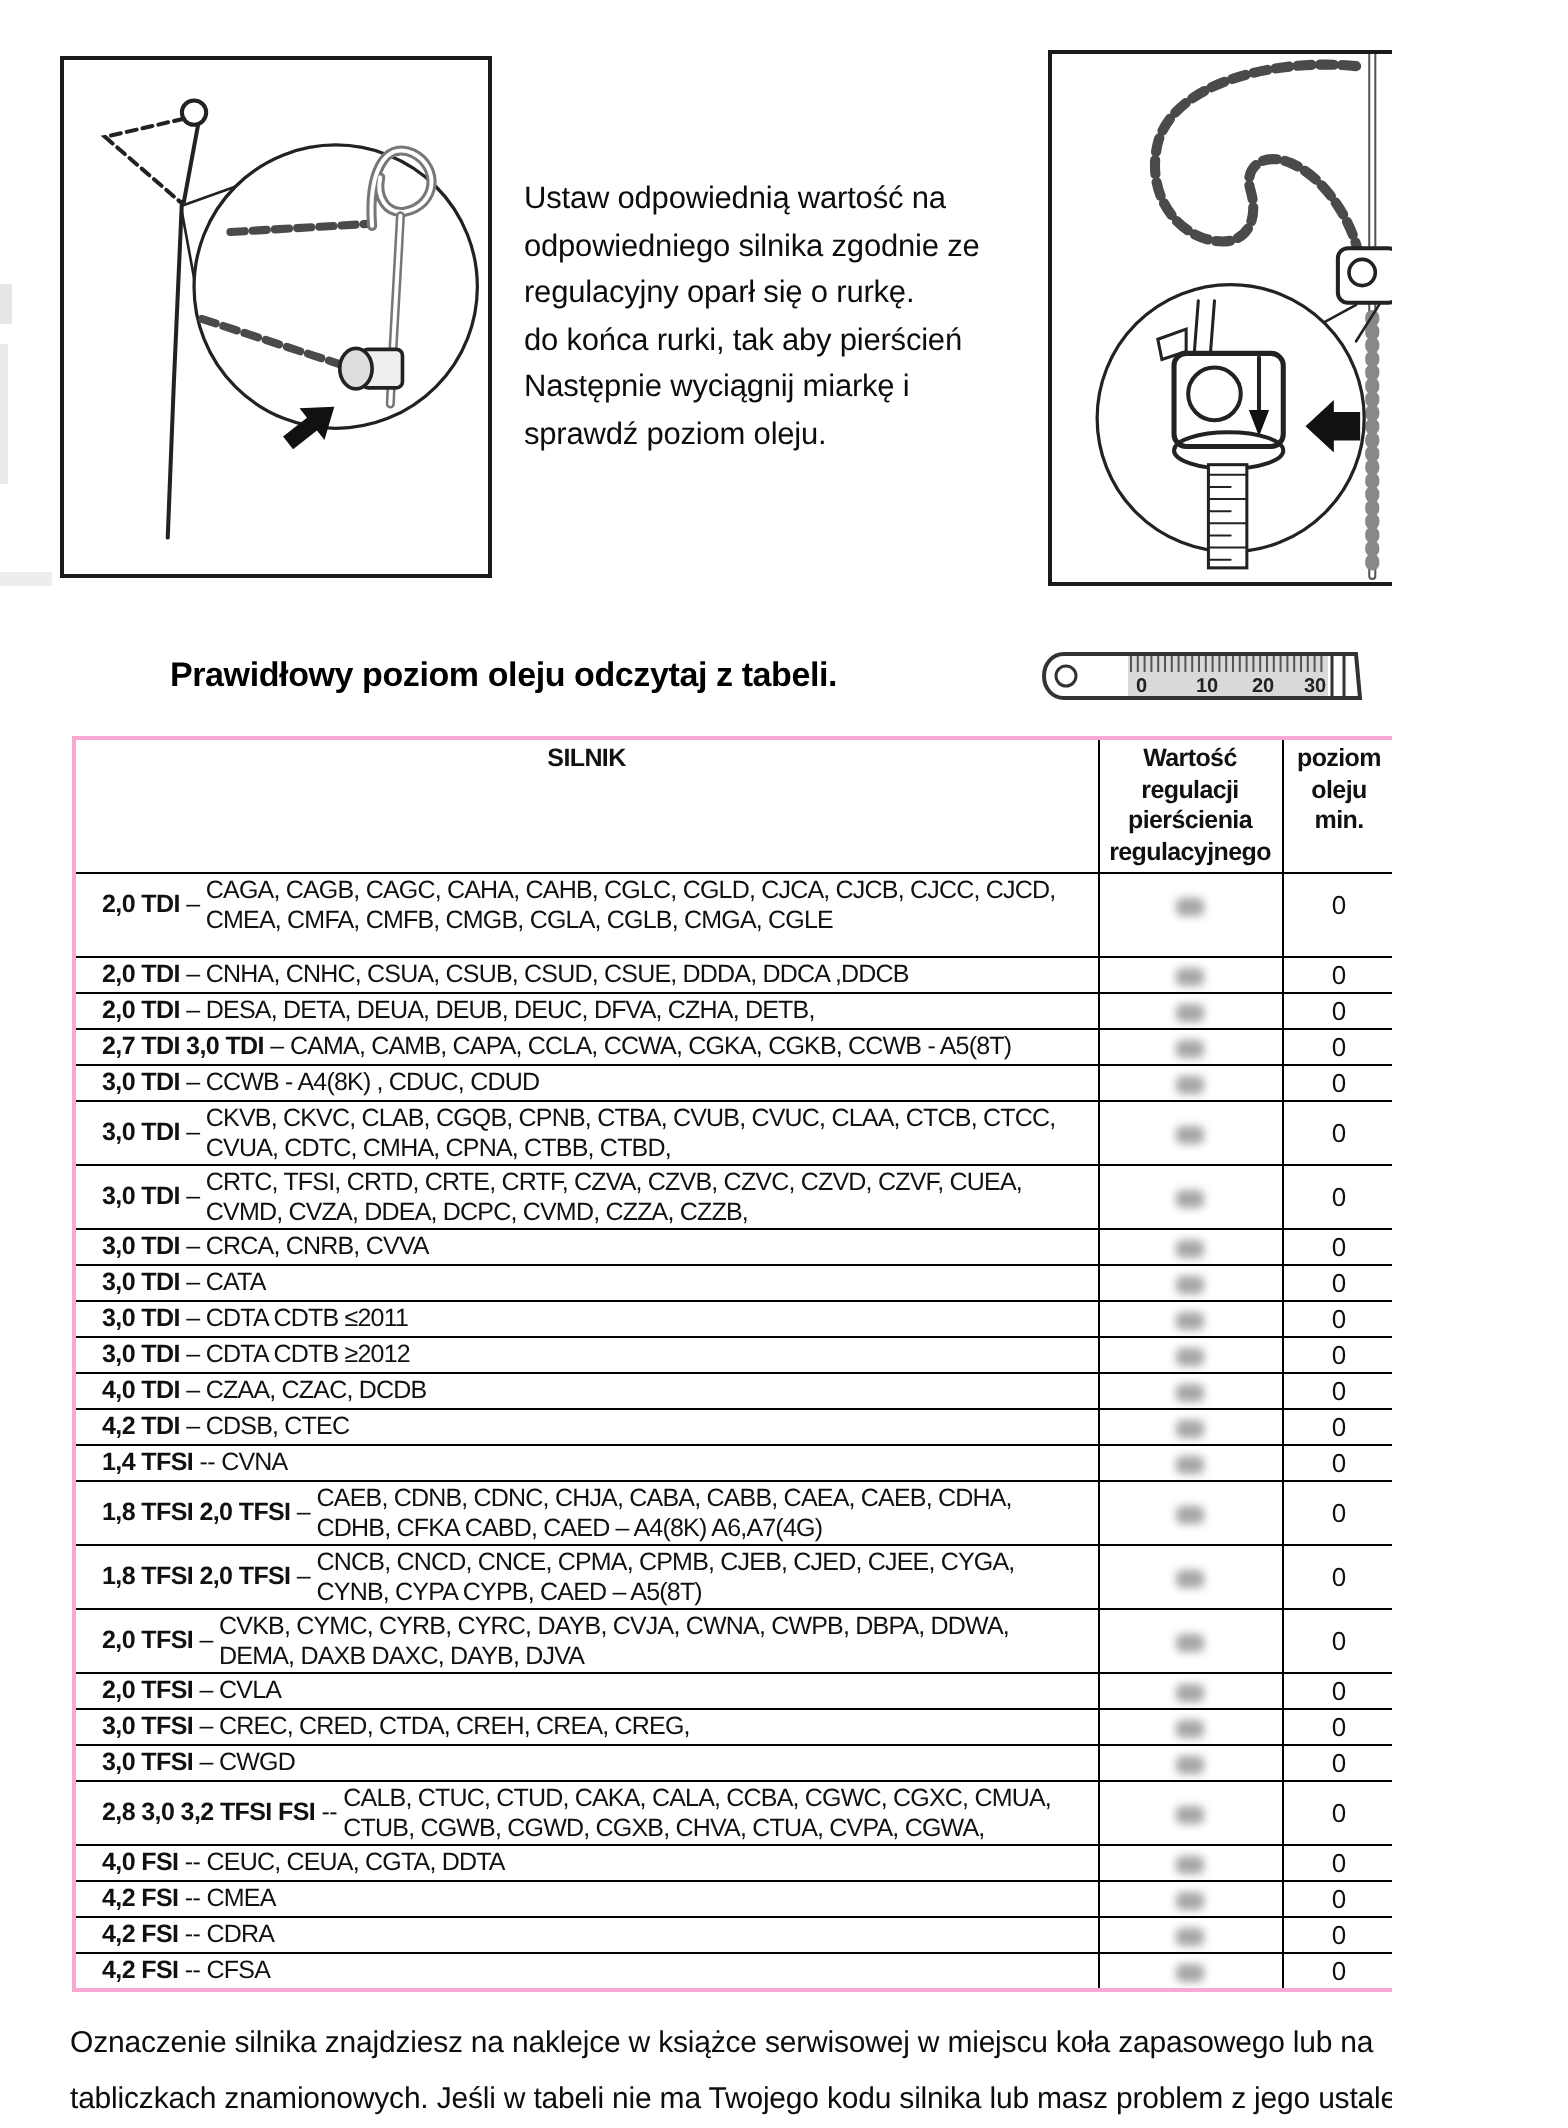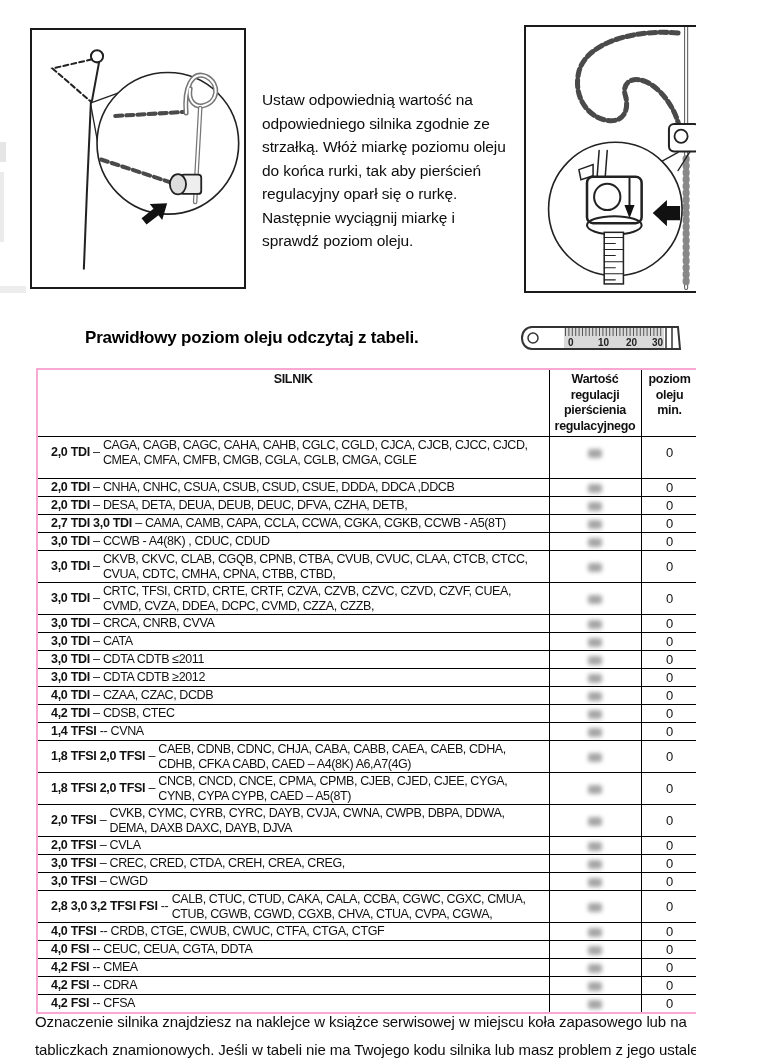--- a/index.html
+++ b/index.html
@@ -71,23 +71,22 @@
         <g transform="translate(108,186) rotate(-38)">
           <path d="M0,0 L15,0 L15,-6 L29,4 L15,14 L15,8 L0,8 Z" fill="#111" stroke="none"></path>
         </g>
       </g>
     </svg>
   </div>
 
   <div id="instructions">
     <div>Ustaw odpowiednią wartość na</div>
     <div>odpowiedniego silnika zgodnie ze</div>
-    <div>strzałką.  Włóż miarkę poziomu oleju</div>
+    <div>regulacyjny oparł się o rurkę.</div>
     <div>do końca rurki, tak aby pierścień</div>
-    <div>regulacyjny oparł się o rurkę.</div>
     <div>Następnie wyciągnij miarkę i</div>
     <div>sprawdź poziom oleju.</div>
   </div>
 
   <div class="fig" id="fig-right">
     <svg viewBox="0 0 205 261">
       <g stroke="#222" fill="none" stroke-linecap="round">
         <path d="M158,0 L158,258" stroke="#555" stroke-width="4"></path>
         <path d="M158,0 L158,258" stroke="#fff" stroke-width="2"></path>
         <path d="M158,130 L158,252" stroke="#888" stroke-width="7" stroke-dasharray="1.2 5.5"></path>
@@ -395,32 +394,20 @@
               <span class="codes">CALB, CTUC, CTUD, CAKA, CALA, CCBA, CGWC, CGXC, CMUA, CTUB, CGWB, CGWD, CGXB, CHVA, CTUA, CVPA, CGWA,</span>
             </div>
           </td>
           <td class="c-val"><span class="blur-blob"></span></td>
           <td class="c-val">0</td>
           <td class="c-val"><span class="blur-blob"></span></td>
         </tr>
         <tr>
           <td class="c-engine">
             <div class="engine-line">
-              <span class="eng">4,0 TFSI</span>
-              <span class="sep"> -- </span>
-              <span class="codes">CRDB, CTGE, CWUB, CWUC, CTFA, CTGA, CTGF</span>
-            </div>
-          </td>
-          <td class="c-val"><span class="blur-blob"></span></td>
-          <td class="c-val">0</td>
-          <td class="c-val"><span class="blur-blob"></span></td>
-        </tr>
-        <tr>
-          <td class="c-engine">
-            <div class="engine-line">
               <span class="eng">4,0 FSI</span>
               <span class="sep"> -- </span>
               <span class="codes">CEUC, CEUA, CGTA, DDTA</span>
             </div>
           </td>
           <td class="c-val"><span class="blur-blob"></span></td>
           <td class="c-val">0</td>
           <td class="c-val"><span class="blur-blob"></span></td>
         </tr>
         <tr>

